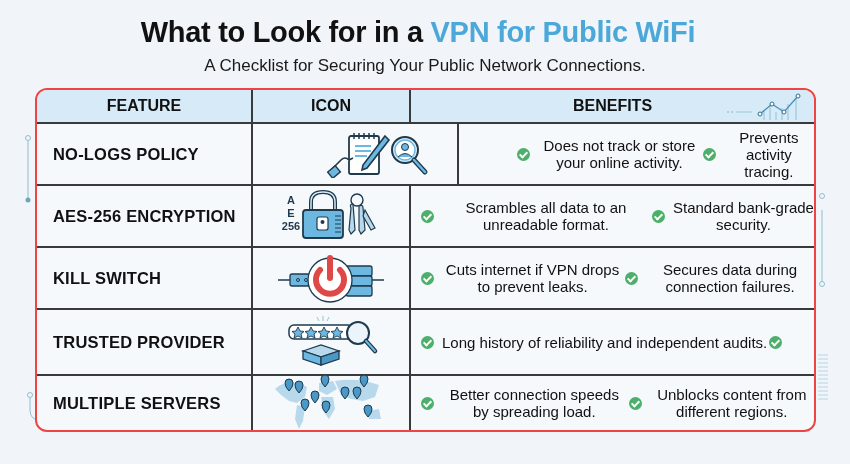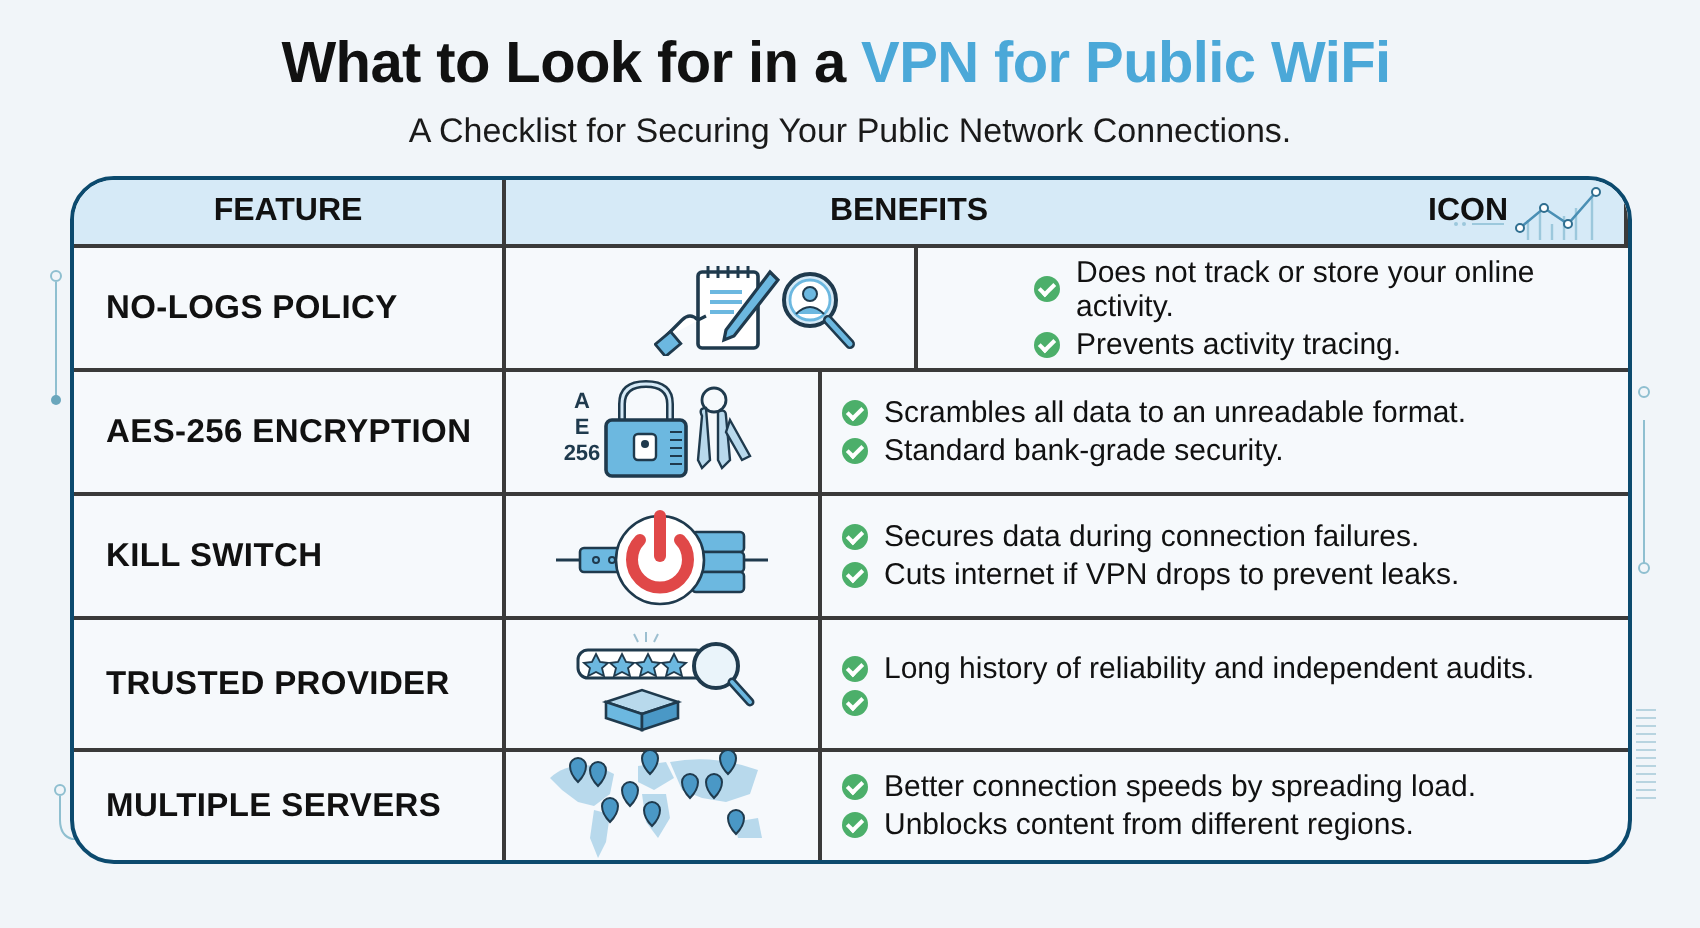--- a/index.html
+++ b/index.html
@@ -15,33 +15,33 @@
     text-align: center; font-size: 29px; font-weight: 700; letter-spacing: -0.3px;
     color: #111;
   }
   .title .accent { color: #4ba8d8; }
   .subtitle {
     position: absolute; top: 56px; left: 0; width: 850px;
     text-align: center; font-size: 17px; color: #1a1a1a;
   }
   .table {
     position: absolute; left: 35px; top: 88px; width: 781px; height: 344px;
-    border: 2px solid #0c4a6e; border-radius: 22px; overflow: hidden;
+    border: 2px solid #ef4444; border-radius: 12px; overflow: hidden;
     background: #f6f9fc;
   }
   .row { position: absolute; left: 0; width: 100%; display: flex; border-bottom: 2px solid #3a3a3a; }
   .row:last-child { border-bottom: none; }
   .row.header { background: #d6eaf7; height: 34px; top: 0; }
   .cell { height: 100%; display: flex; align-items: center; }
   .c1 { width: 216px; border-right: 2px solid #3a3a3a; padding-left: 16px; }
   .c2 { width: 158px; border-right: 2px solid #3a3a3a; justify-content: center; }
   .c3 { flex: 1; padding-left: 10px; }
   .header .cell { justify-content: center; font-weight: 700; font-size: 16px; padding-left: 0; }
   .feature { font-weight: 700; font-size: 16.5px; letter-spacing: 0.2px; }
-  .benefits { display: flex; flex-direction: column; gap: 2px; }
+  .benefits { display: flex; flex-direction: row; gap: 2px; text-align: center; }
   .benefit { display: flex; align-items: center; font-size: 15px; color: #111; }
   .check {
     width: 13px; height: 13px; border-radius: 50%; background: #4caf6a;
     margin-right: 8px; position: relative; flex-shrink: 0;
   }
   .check::after {
     content: ""; position: absolute; left: 4px; top: 2px; width: 3px; height: 6px;
     border: solid #fff; border-width: 0 2px 2px 0; transform: rotate(45deg);
   }
   .deco { position: absolute; }
@@ -85,22 +85,22 @@
       <line x1="8" y1="217" x2="18" y2="217"></line>
       <line x1="8" y1="221" x2="18" y2="221"></line>
       <line x1="8" y1="225" x2="18" y2="225"></line>
       <line x1="8" y1="229" x2="18" y2="229"></line>
   </g>
 </svg>
 
 <div class="table">
   <div class="row header">
     <div class="cell c1">FEATURE</div>
+    <div class="cell c2">ICON</div>
     <div class="cell c3">BENEFITS</div>
-    <div class="cell c2">ICON</div>
     <svg class="deco" style="right:10px;top:2px" width="80" height="30" viewBox="0 0 80 30">
       <g stroke="#9cc8dc" stroke-width="1.2">
           <line x1="40" y1="28" x2="40" y2="18"></line>
           <line x1="46" y1="28" x2="46" y2="14"></line>
           <line x1="52" y1="28" x2="52" y2="20"></line>
           <line x1="58" y1="28" x2="58" y2="16"></line>
           <line x1="64" y1="28" x2="64" y2="12"></line>
           <line x1="72" y1="28" x2="72" y2="6"></line>
         </g>
       <polyline points="36,22 48,12 60,20 74,4" fill="none" stroke="#4a8fb4" stroke-width="1.3"></polyline>
@@ -214,25 +214,25 @@
         <rect x="70" y="34" width="26" height="10" rx="2" fill="#6cb8e0" stroke="#1f3a4d" stroke-width="1.3"></rect>
         <circle cx="54" cy="28" r="22" fill="#fff" stroke="#1f3a4d" stroke-width="1.3"></circle>
         <path d="M44 18 A14 14 0 1 0 64 18" fill="none" stroke="#e04848" stroke-width="6" stroke-linecap="round"></path>
         <line x1="54" y1="6" x2="54" y2="26" stroke="#e04848" stroke-width="6" stroke-linecap="round"></line>
       </svg>
     </div>
     <div class="cell c3">
       <div class="benefits">
         <div class="benefit">
             <span class="check"></span>
+            <span>Cuts internet if VPN drops to prevent leaks.</span>
+          </div>
+        <div class="benefit">
+            <span class="check"></span>
             <span>Secures data during connection failures.</span>
-          </div>
-        <div class="benefit">
-            <span class="check"></span>
-            <span>Cuts internet if VPN drops to prevent leaks.</span>
           </div>
       </div>
     </div>
   </div>
 
   <div class="row" style="top:220px;height:66px;">
     <div class="cell c1">
         <span class="feature">TRUSTED PROVIDER</span>
       </div>
     <div class="cell c2">

